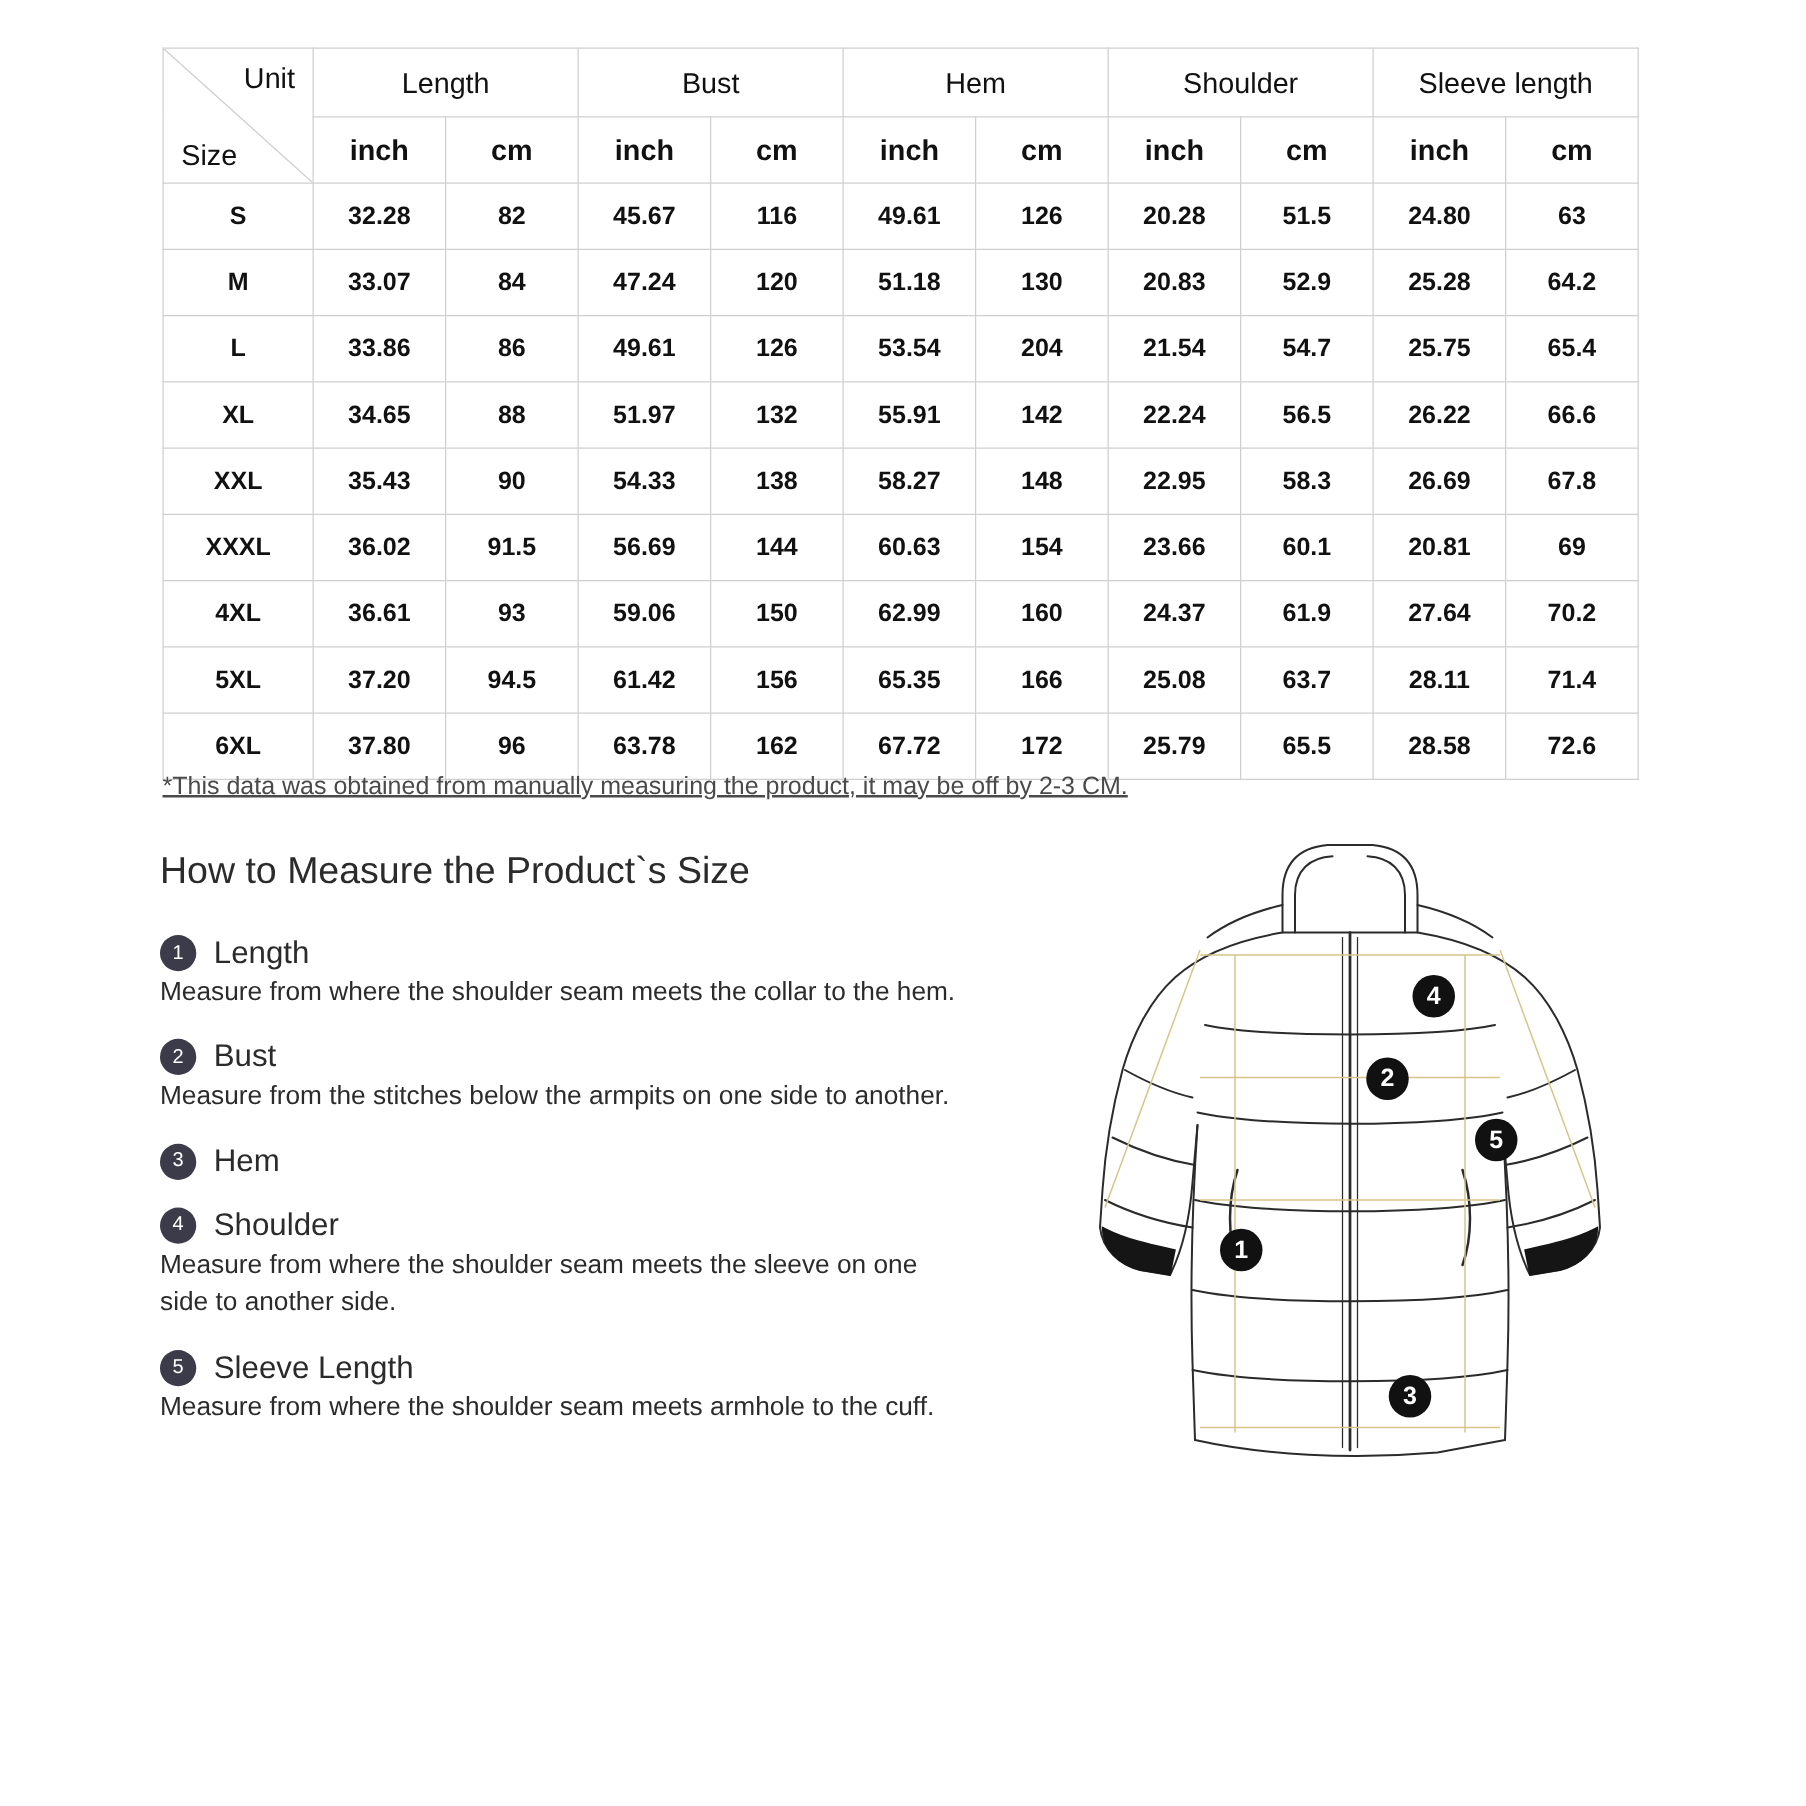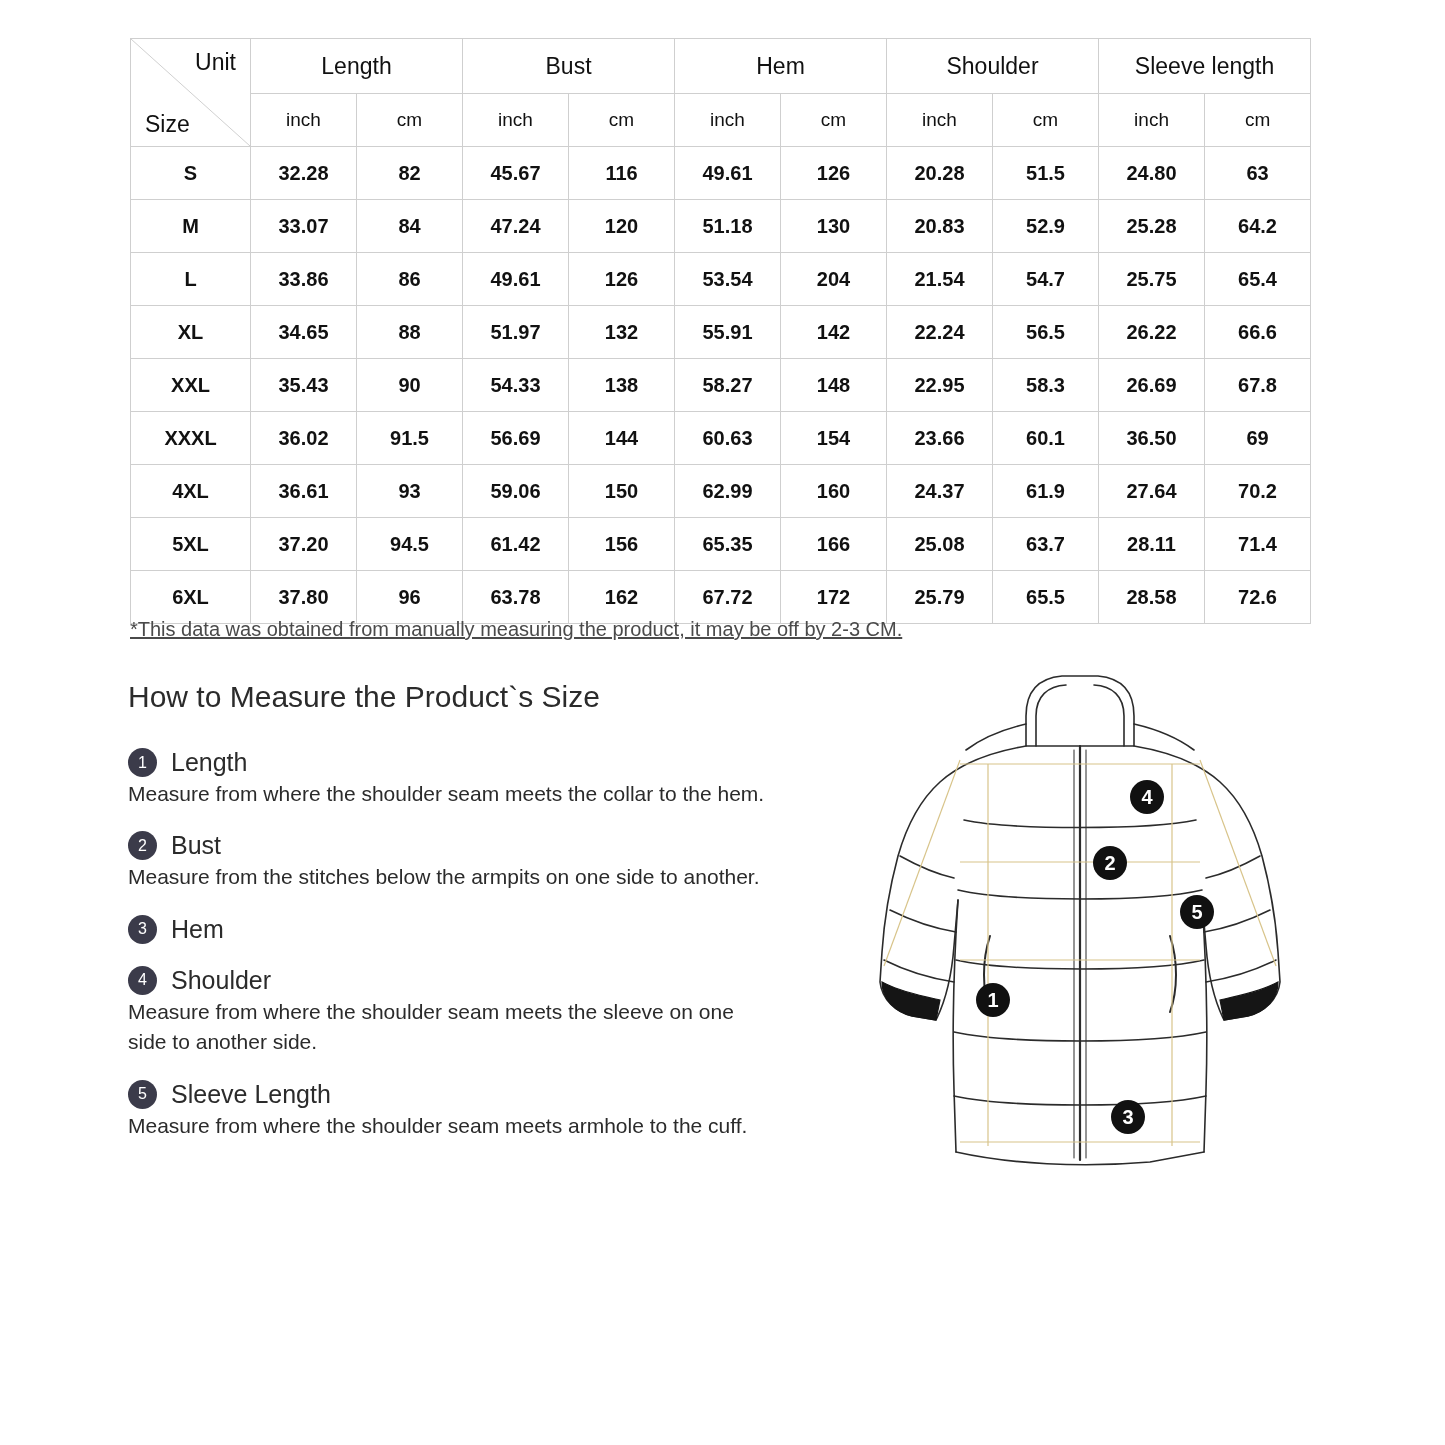--- a/index.html
+++ b/index.html
@@ -39,22 +39,22 @@
     height: 53px;
     padding: 0;
   }
   table.size-table th.group-head {
     font-weight: normal;
     font-size: 23px;
     color: #111;
     height: 55px;
   }
   table.size-table td.unit-cell {
-    font-weight: normal;
-    font-size: 19px;
+    font-weight: bold;
+    font-size: 23px;
   }
   .corner {
     position: relative;
     padding: 0;
     width: 120px;
     height: 108px;
     border: 1px solid #cfcfcf;
   }
   .corner svg {
     position: absolute;
@@ -267,21 +267,21 @@
         <tr>
           <td>XXXL</td>
           <td>36.02</td>
           <td>91.5</td>
           <td>56.69</td>
           <td>144</td>
           <td>60.63</td>
           <td>154</td>
           <td>23.66</td>
           <td>60.1</td>
-          <td>36.50</td>
+          <td>20.81</td>
           <td>69</td>
         </tr>
         <tr>
           <td>4XL</td>
           <td>36.61</td>
           <td>93</td>
           <td>59.06</td>
           <td>150</td>
           <td>62.99</td>
           <td>160</td>

